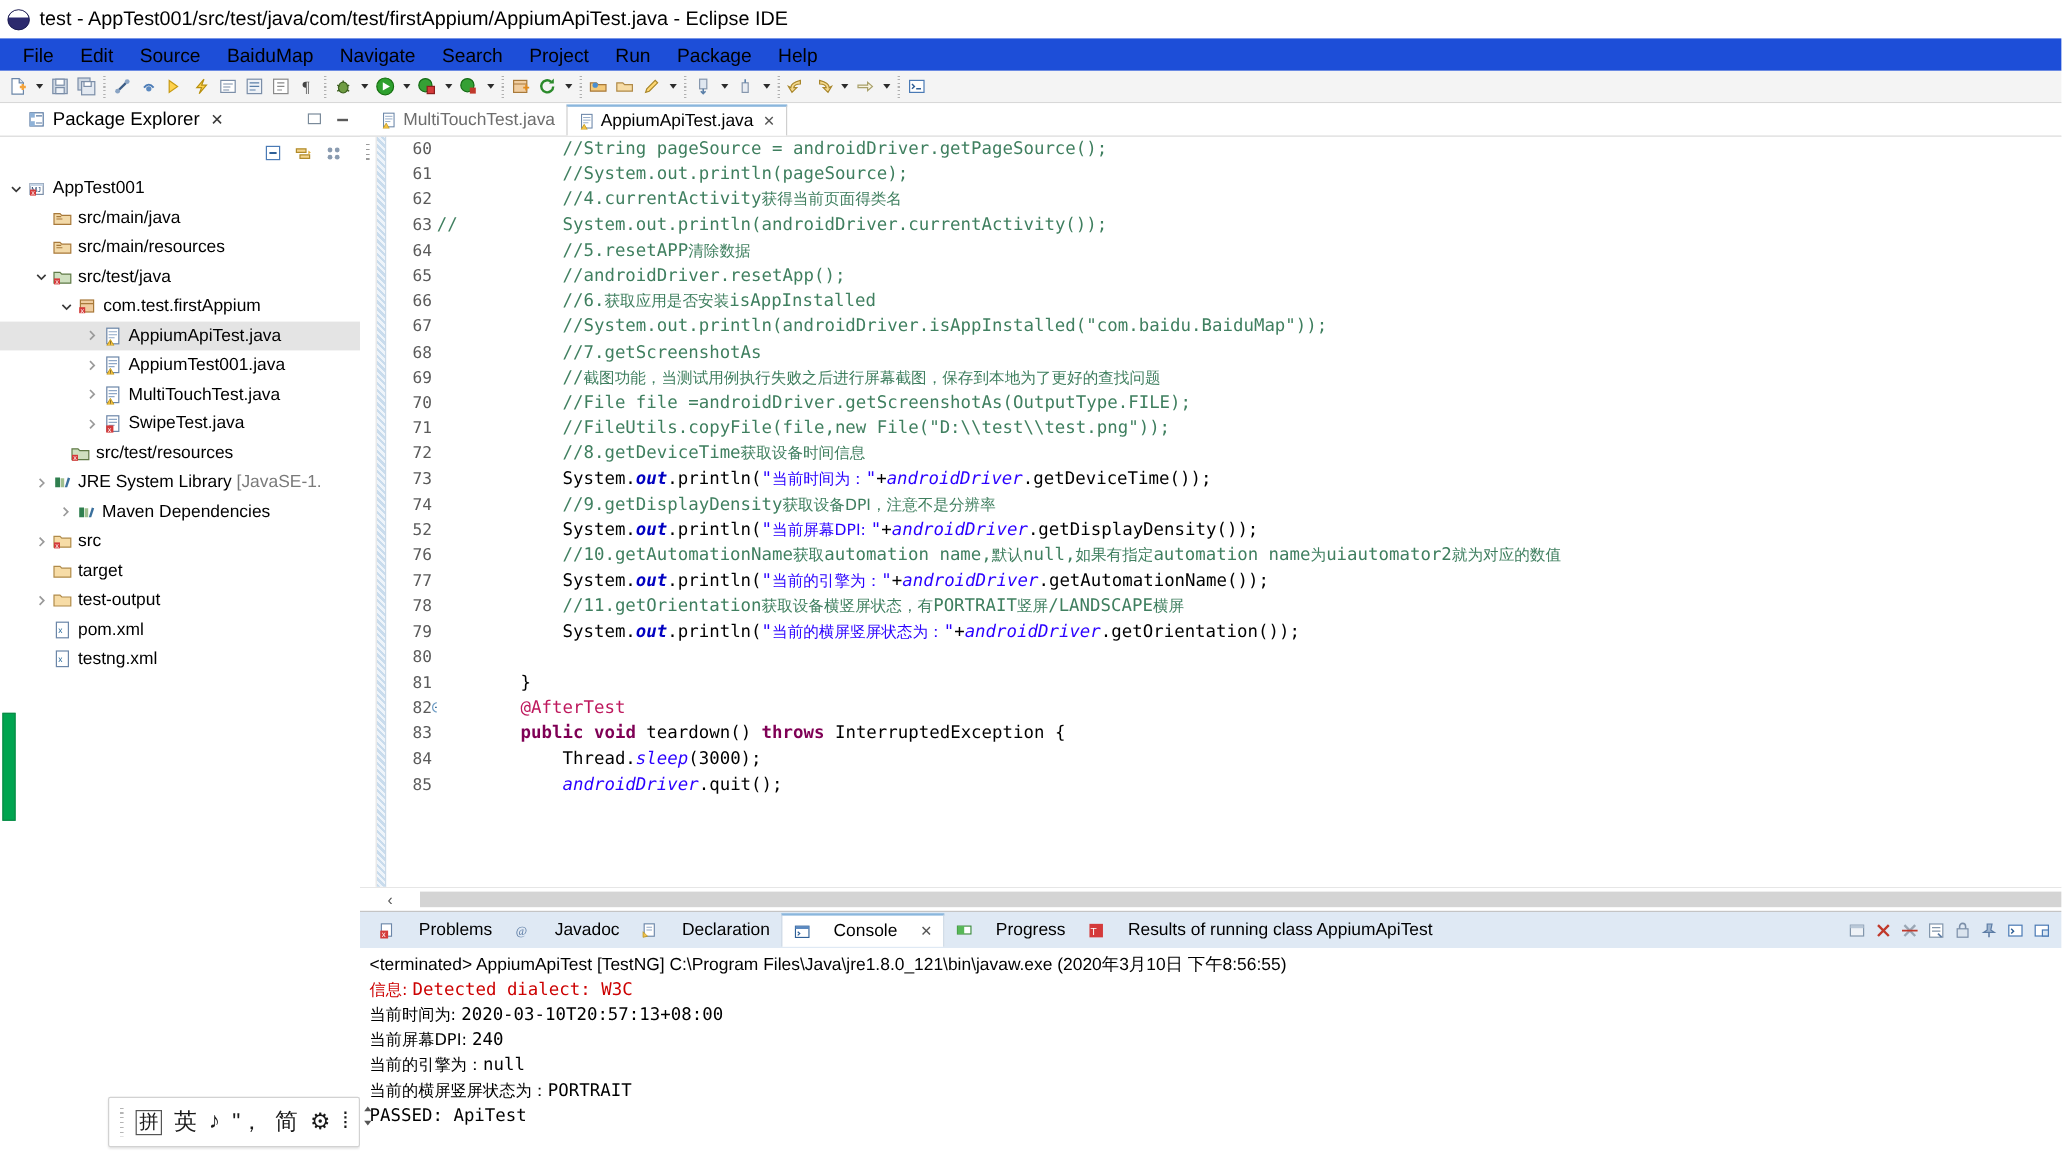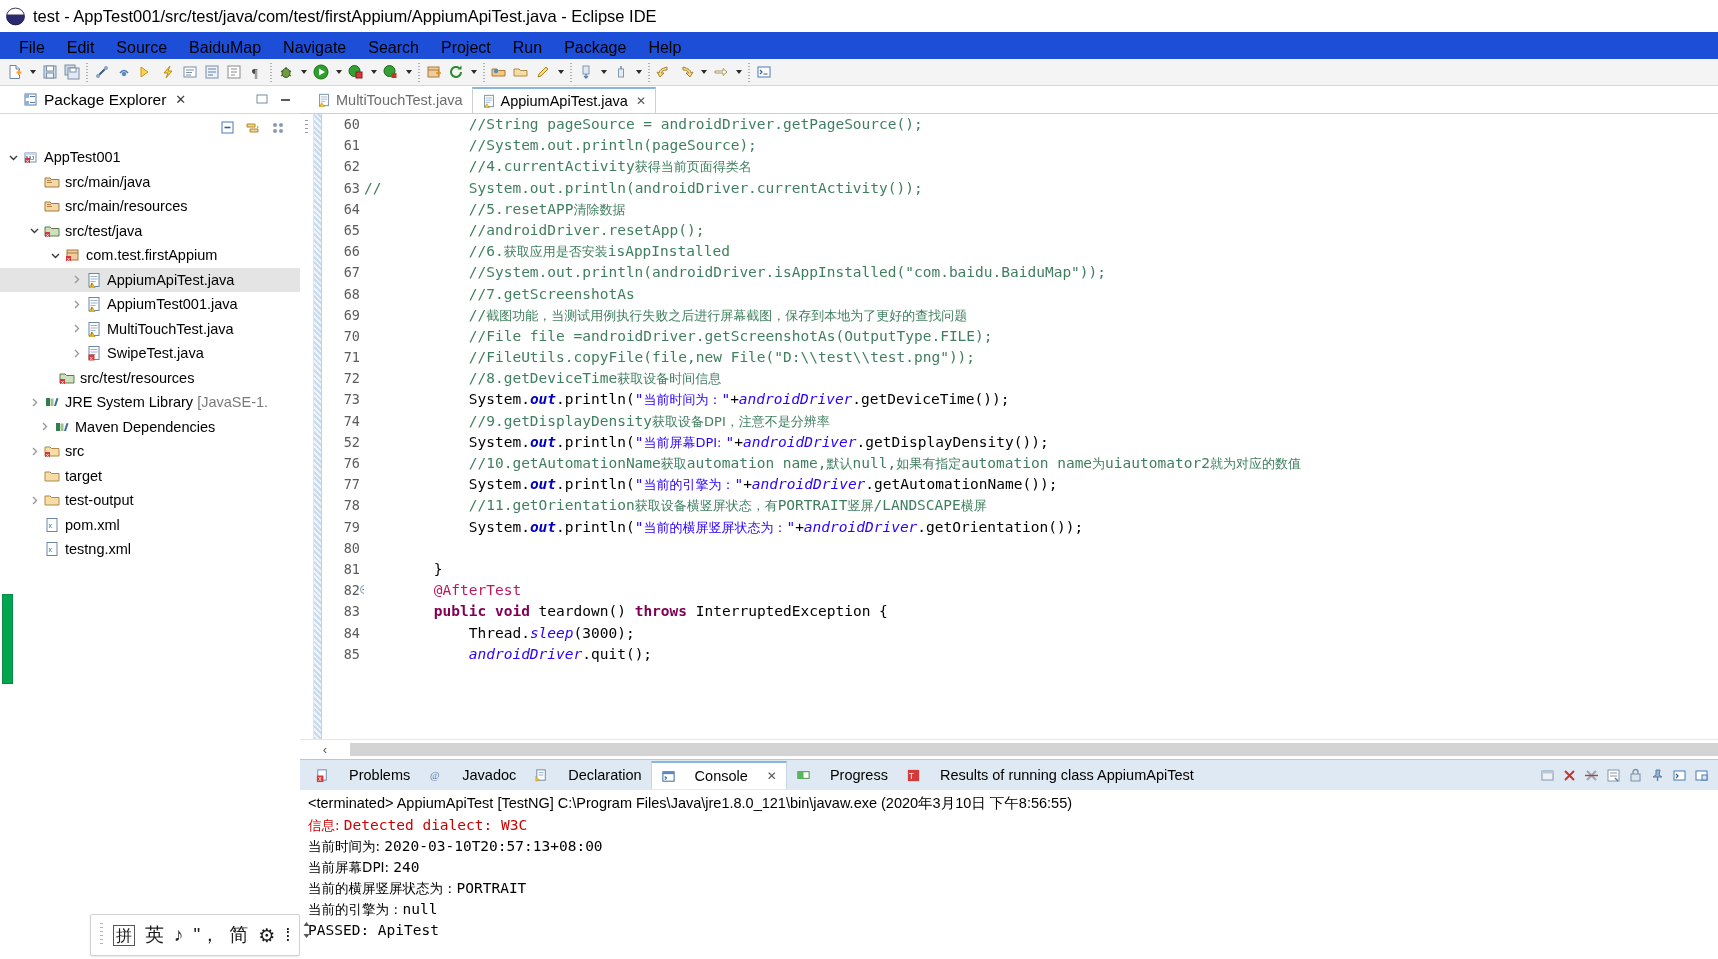--- a/index.html
+++ b/index.html
@@ -602,21 +602,21 @@
           </span>
           <span class="ticon">
             <svg width="16" height="16" viewBox="0 0 16 16">
               <path d="M2 12V4h4v8z" fill="#2f7f4f"></path>
               <path d="M6.5 12V4.5h3V12z" fill="#9fbf8f"></path>
               <path d="M10 12l2.5-8 2 .6L12 12z" fill="#3a6f9c"></path>
             </svg>
           </span>
           <span class="tlabel">JRE System Library <span class="dim">[JavaSE-1.</span></span>
         </div>
-        <div class="tnode" style="padding-left: 37px;">
+        <div class="tnode" style="padding-left: 27px; margin-left: 20px;">
           <span class="twist">
             <svg width="11" height="11" viewBox="0 0 11 11">
               <path d="M4 2l3.5 3.5L4 9" fill="none" stroke="#9a9a9a" stroke-width="1.4"></path>
             </svg>
           </span>
           <span class="ticon">
             <svg width="16" height="16" viewBox="0 0 16 16">
               <path d="M2 12V4h4v8z" fill="#2f7f4f"></path>
               <path d="M6.5 12V4.5h3V12z" fill="#9fbf8f"></path>
               <path d="M10 12l2.5-8 2 .6L12 12z" fill="#3a6f9c"></path>
@@ -879,22 +879,22 @@
           </span>
         </div>
       </div>
 
       <div class="console-body">
         <div class="cons-head">&lt;terminated&gt; AppiumApiTest [TestNG] C:\Program Files\Java\jre1.8.0_121\bin\javaw.exe (2020年3月10日 下午8:56:55)</div>
         <div id="console-lines">
             <div class="cons-line err"><span class="cn">信息: </span><span>Detected dialect: W3C</span></div>
             <div class="cons-line"><span class="cn">当前时间为: </span><span>2020-03-10T20:57:13+08:00</span></div>
             <div class="cons-line"><span class="cn">当前屏幕DPI: </span><span>240</span></div>
+            <div class="cons-line"><span class="cn">当前的引擎为：</span><span>null</span></div>
             <div class="cons-line"><span class="cn">当前的横屏竖屏状态为：</span><span>PORTRAIT</span></div>
-            <div class="cons-line"><span class="cn">当前的引擎为：</span><span>null</span></div>
             <div class="cons-line"><span>PASSED: ApiTest</span></div>
           </div>
         <div class="cons-scroll-mark" style="position:absolute;left:2px;bottom:18px;">
           <svg width="9" height="18" viewBox="0 0 9 18">
               <path d="M4.5 1l3 4h-6z" fill="#555"></path>
               <path d="M4.5 17l3-4h-6z" fill="#555"></path>
             </svg>
         </div>
       </div>
     </div>

